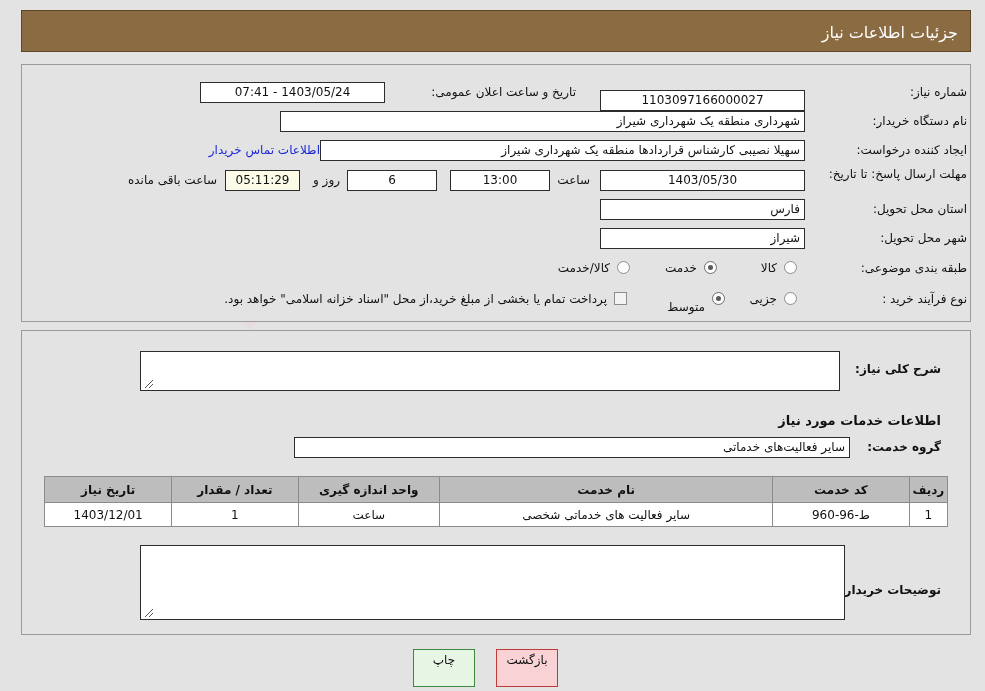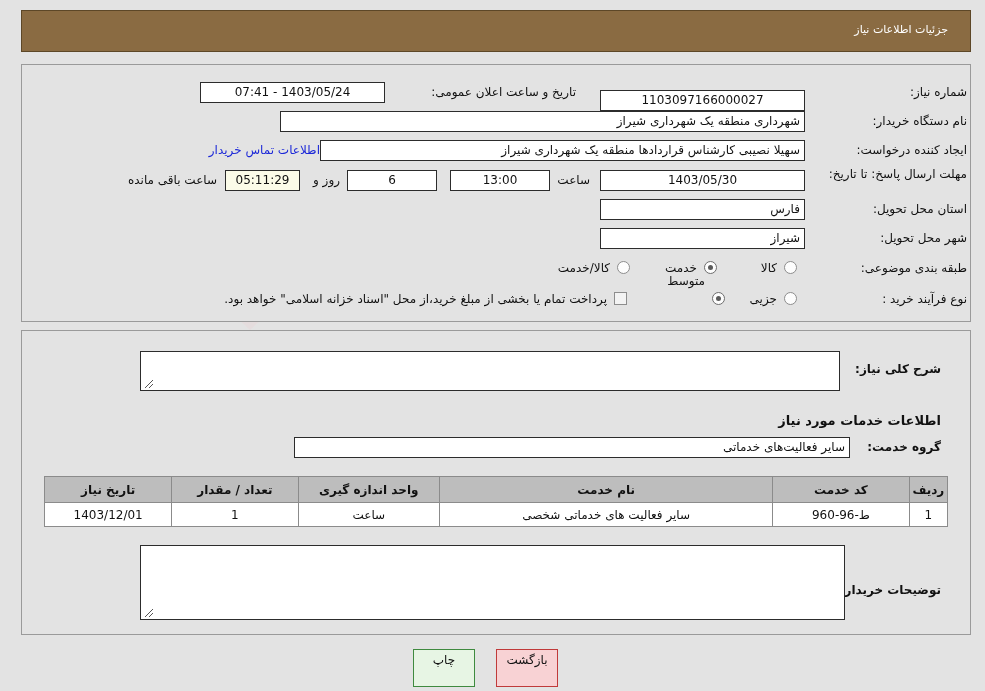--- a/index.html
+++ b/index.html
@@ -53,22 +53,22 @@
     position: absolute;
     left: 21px; top: 10px;
     width: 950px; height: 42px;
     background: #8a6b42;
     border: 1px solid #5d4727;
     color: #fff;
     z-index: 3;
   }
   .titlebar .t {
     position: absolute;
-    right: 22px; top: 12px;
-    font-size: 11px;
+    right: 12px; top: 12px;
+    font-size: 16px;
   }
 
   
   .panel {
     position: absolute;
     border: 1px solid #9a9a9a;
     background: #e3e3e3;
     z-index: 2;
   }
   #panel-main   { left: 21px; top: 64px;  width: 950px; height: 258px; }
@@ -257,21 +257,21 @@
   <div class="lbl" style="right:208px; top:261px;">کالا</div>
   <span class="radio on" style="right:268px; top:261px;"></span>
   <div class="lbl" style="right:288px; top:261px;">خدمت</div>
   <span class="radio" style="right:355px; top:261px;"></span>
   <div class="lbl" style="right:375px; top:261px;">کالا/خدمت</div>
 
   <div class="lbl" style="right:18px; top:292px;">نوع فرآیند خرید :</div>
   <span class="radio" style="right:188px; top:292px;"></span>
   <div class="lbl" style="right:208px; top:292px;">جزیی</div>
   <span class="radio on" style="right:260px; top:292px;"></span>
-  <div class="lbl" style="right:280px; top:274px;">متوسط</div>
+  <div class="lbl" style="right:280px; top:300px;">متوسط</div>
   <span class="chk" style="right:358px; top:292px;"></span>
   <div class="lbl" style="right:378px; top:292px;">پرداخت تمام یا بخشی از مبلغ خرید،از محل "اسناد خزانه اسلامی" خواهد بود.</div>
 
   <div class="panel" id="panel-desc"></div>
 
   <div class="lbl bold" style="right:44px; top:362px;">شرح کلی نیاز:</div>
   <div class="ta" style="right:145px; top:351px; width:700px; height:40px;">
     <span class="grip">
       <svg width="10" height="10" viewBox="0 0 10 10">
           <path d="M9 1 L1 9 M9 5 L5 9" stroke="#555" stroke-width="1" fill="none"></path>

